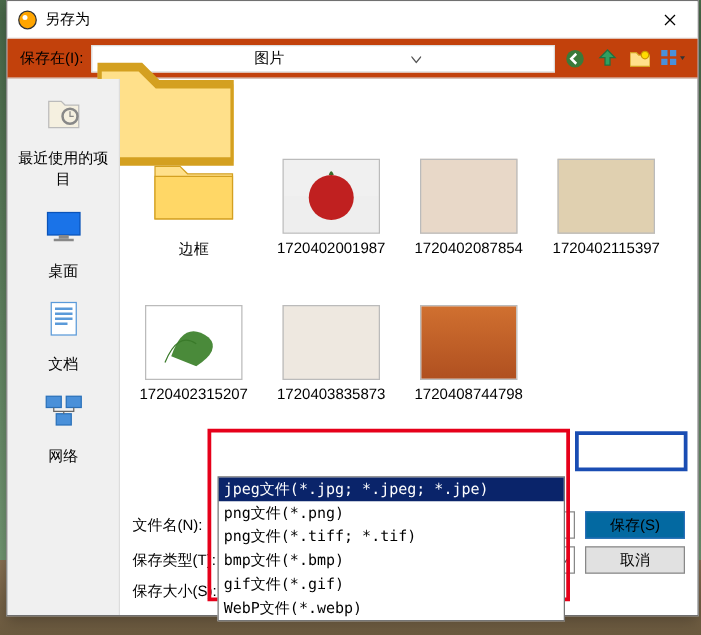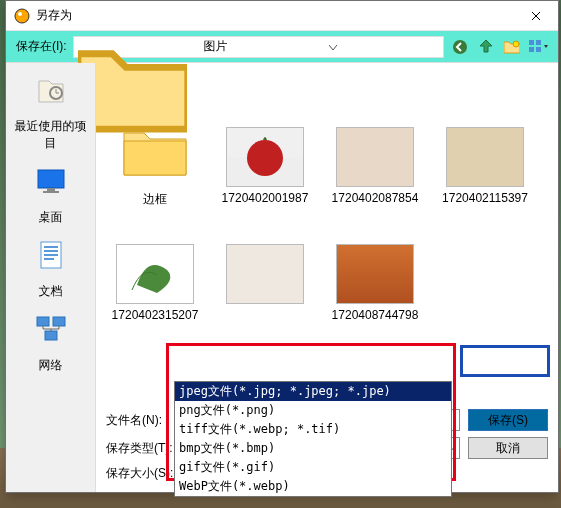--- a/index.html
+++ b/index.html
@@ -2,21 +2,21 @@
 <html><head>
 <meta charset="utf-8">
 <style>
   * { box-sizing: border-box; margin: 0; padding: 0; }
   body { font-family: "Microsoft YaHei", "Segoe UI", sans-serif; font-size: 12px; background: #5a7a5a; width: 561px; height: 508px; overflow: hidden; position: relative; }
   .dialog { position: absolute; left: 5px; top: 0; width: 554px; height: 493px; background: #fff; border: 1px solid #707070; box-shadow: 0 4px 12px rgba(0,0,0,.3); display: flex; flex-direction: column; }
   .titlebar { height: 30px; background: #fff; display: flex; align-items: center; padding: 0 0 0 8px; border-bottom: 1px solid #e5e5e5; }
   .titlebar .appicon { width: 16px; height: 16px; margin-right: 6px; }
   .titlebar .title { flex: 1; font-size: 12px; color: #000; }
   .titlebar .close { width: 45px; height: 29px; display: flex; align-items: center; justify-content: center; color: #000; }
-  .toolbar { height: 32px; display: flex; align-items: center; padding: 4px 10px; gap: 6px; background: #5eead4; border-bottom: 1px solid #ddd; }
+  .toolbar { height: 32px; display: flex; align-items: center; padding: 4px 10px; gap: 6px; background: #c2410c; border-bottom: 1px solid #ddd; }
   .toolbar .lbl { font-size: 12px; white-space: nowrap; }
   .toolbar .loc { flex: 1; display: flex; align-items: center; height: 22px; border: 1px solid #ddd; background: #fff; padding: 0 4px; gap: 16px; }
   .toolbar .loc .fld { width: 16px; height: 14px; }
   .toolbar .loc span { flex: 1; font-size: 12px; }
   .toolbar .tbtn { width: 20px; height: 20px; display: flex; align-items: center; justify-content: center; }
   .body { flex: 1; display: flex; overflow: hidden; }
   .sidebar { width: 90px; background: #f0f0f0; border-right: 1px solid #ddd; display: flex; flex-direction: column; align-items: center; padding: 8px 0; gap: 6px; }
   .sitem { display: flex; flex-direction: column; align-items: center; gap: 13px; padding: 4px; cursor: pointer; width: 100%; }
   .sitem .sicon { width: 32px; height: 30px; display:flex; align-items:center; justify-content:center; }
   .sitem .slabel { font-size: 12px; color: #000; text-align: center; }
@@ -196,20 +196,21 @@
                     <path d="M20 40 Q30 10 50 25 Q60 35 40 48 z" fill="#4a8a3a"></path>
                     <path d="M15 45 Q25 20 40 30" stroke="#3a7a2a" fill="none"></path>
                   </svg></div>
               </div>
             <span class="flabel">1720402315207</span>
           </div>
           <div class="fitem">
             <div class="thumb">
                 <div class="img" style="background:#eee8e0"></div>
               </div>
+            <span class="flabel">1720403835873</span>
           </div>
           <div class="fitem">
             <div class="thumb">
                 <div class="img" style="background:linear-gradient(#d07030,#b05020)"></div>
               </div>
             <span class="flabel">1720408744798</span>
           </div>
         </div>
       </div>
 
@@ -238,17 +239,17 @@
     </div>
   </div>
 </div>
 
 <div class="red-wrap"></div>
 <div class="blue-wrap"></div>
 
 <div class="dropdown">
   <div class="opt sel">jpeg文件(*.jpg; *.jpeg; *.jpe)</div>
   <div class="opt">png文件(*.png)</div>
-  <div class="opt">tiff文件(*.webp; *.tif)</div>
+  <div class="opt">png文件(*.tiff; *.tif)</div>
   <div class="opt">bmp文件(*.bmp)</div>
   <div class="opt">gif文件(*.gif)</div>
   <div class="opt">WebP文件(*.webp)</div>
 </div>
 
 </body></html>

